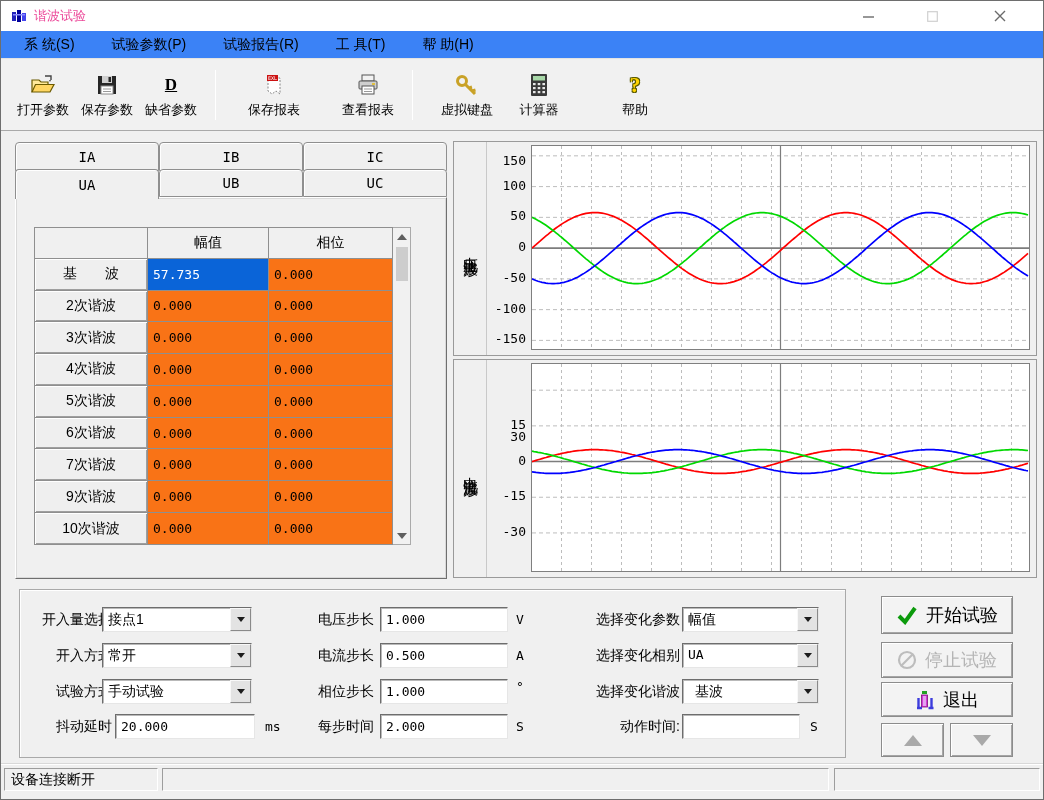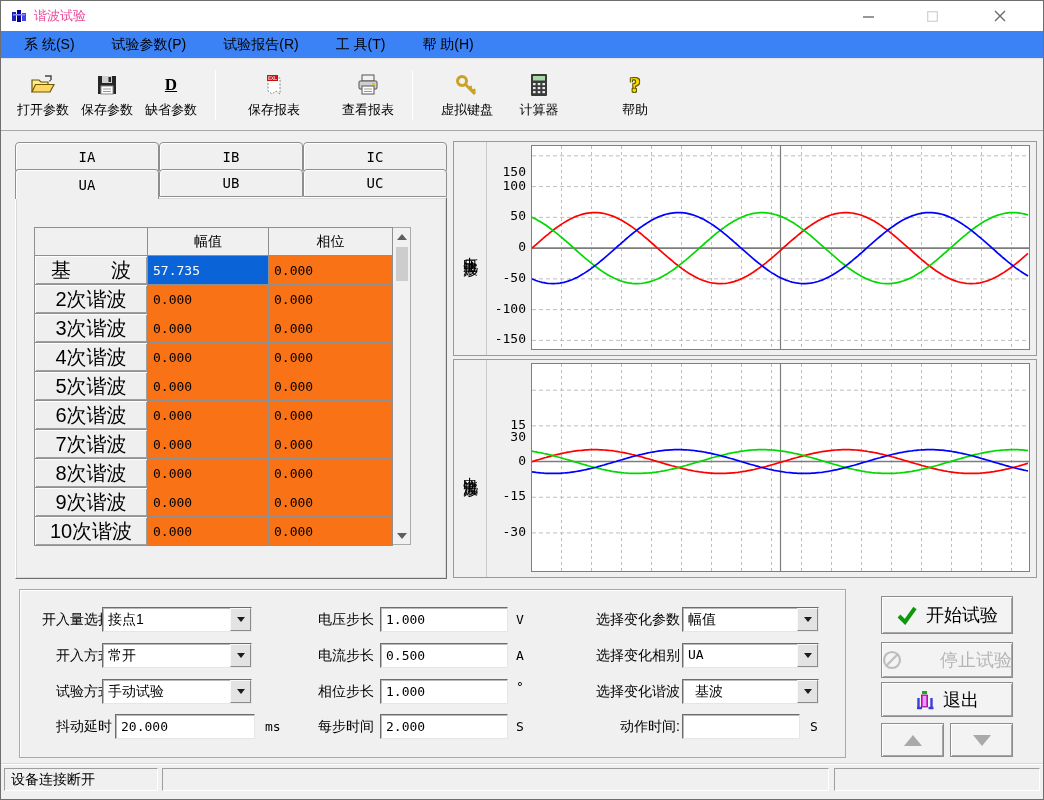--- a/index.html
+++ b/index.html
@@ -33,21 +33,21 @@
   .tabrow2{top:168px;height:28px;}
   .tab{width:144px;background:#f0f0f0;border:1px solid #8f8f8f;border-radius:4px 4px 0 0;display:flex;align-items:center;justify-content:center;font:14px "DejaVu Sans Mono",monospace;box-shadow:inset 1px 1px 0 #ffffff;}
   .tab.active{height:30px;z-index:5;border-bottom:none;box-shadow:inset 1px 1px 0 #ffffff;}
   .tabpage{position:absolute;left:14px;top:196px;width:432px;height:382px;background:#f0f0f0;border:1px solid;border-color:#ffffff #6f6f6f #6f6f6f #ffffff;box-shadow:0 0 0 1px #d9d9d9 inset;z-index:1;}
 
   
   .grid-wrap{position:absolute;left:18px;top:29px;display:flex;}
   table.hgrid{border-collapse:collapse;table-layout:fixed;background:#fff;border:1px solid #3f3f3f;}
   table.hgrid th,table.hgrid td{border:1px solid #8f8f8f;padding:0 5px;height:29px;overflow:hidden;}
   table.hgrid th{height:28px;background:#f0f0f0;font-size:14px;font-weight:normal;}
-  td.rowhdr{width:112px;background:#efefef;text-align:center;font-size:20px;box-shadow:inset 1px 1px 0 #ffffff,inset -1px -1px 0 #9f9f9f;}
+  td.rowhdr{width:112px;background:#efefef;text-align:center;font-size:14px;box-shadow:inset 1px 1px 0 #ffffff,inset -1px -1px 0 #9f9f9f;}
   td.cell{font:13px "DejaVu Sans Mono",monospace;color:#000;background:#f97316;}
   td.cell.selected{background:#0a64d8;color:#fff;}
   col.c0{width:113px}col.c1{width:121px}col.c2{width:124px}
   .vscroll{width:18px;height:318px;background:#f1f1f1;border:1px solid #aaa;border-left:none;display:flex;flex-direction:column;align-items:center;}
   .sb-btn{width:16px;height:17px;display:flex;align-items:center;justify-content:center;}
   .sb-thumb{width:12px;height:34px;background:#cdcdcd;margin-top:2px;}
   .sb-track{flex:1;}
   .tri-up{width:0;height:0;border-left:5px solid transparent;border-right:5px solid transparent;border-bottom:6px solid #5f5f5f;}
   .tri-dn{width:0;height:0;border-left:5px solid transparent;border-right:5px solid transparent;border-top:6px solid #5f5f5f;}
 
@@ -66,21 +66,21 @@
   .fld-label{position:absolute;height:25px;line-height:25px;font-size:14px;color:#000;text-align:right;}
   .unit{position:absolute;height:25px;line-height:25px;font-size:13px;font-family:"DejaVu Sans Mono",monospace;color:#000;}
   .combo{position:absolute;height:25px;background:#fff;border:1px solid;border-color:#6d6d6d #e6e6e6 #e6e6e6 #6d6d6d;box-shadow:inset 1px 1px 0 #b9b9b9;display:flex;}
   .combo .val{flex:1;padding:3px 4px 0 5px;font-size:14px;overflow:hidden;white-space:nowrap;}
   .combo .drop{width:21px;background:#e3e3e3;border:1px solid;border-color:#f8f8f8 #8a8a8a #8a8a8a #f8f8f8;display:flex;align-items:center;justify-content:center;}
   .combo .drop i{width:0;height:0;border-left:4px solid transparent;border-right:4px solid transparent;border-top:5px solid #1c1c1c;}
   input.field{position:absolute;height:25px;background:#fff;border:1px solid;border-color:#6d6d6d #e6e6e6 #e6e6e6 #6d6d6d;box-shadow:inset 1px 1px 0 #b9b9b9;font:13px "DejaVu Sans Mono",monospace;padding:0 5px;color:#000;}
 
   
   .act-btn{position:absolute;background:#f3f3f3;border:1px solid #8c8c8c;box-shadow:inset 1px 1px 0 #ffffff,inset -1px -1px 0 #a5a5a5;display:flex;align-items:center;justify-content:center;gap:8px;font-size:18px;color:#000;}
-  .act-btn.disabled{color:#b5b5b5;justify-content:space-between;}
+  .act-btn.disabled{color:#b5b5b5;}
   .tri-up-big{width:0;height:0;border-left:9px solid transparent;border-right:9px solid transparent;border-bottom:11px solid #a9a9a9;}
   .tri-dn-big{width:0;height:0;border-left:9px solid transparent;border-right:9px solid transparent;border-top:11px solid #a9a9a9;}
 
   
   .status-sep{position:absolute;left:0;right:0;top:762px;height:2px;background:#d9d9d9;border-bottom:1px solid #ffffff;}
   .statusbar{position:absolute;left:0;right:0;top:765px;height:27px;background:#f0f0f0;}
   .status-seg{position:absolute;top:2px;height:23px;border:1px solid;border-color:#9d9d9d #ffffff #ffffff #9d9d9d;font-size:14px;color:#000;padding:2px 6px;}
 </style>
 </head>
 <body>
@@ -267,25 +267,20 @@
               <td class="rowhdr">6次谐波</td>
               <td class="cell c-amp">0.000</td>
               <td class="cell">0.000</td>
             </tr>
         <tr class="hrow">
               <td class="rowhdr">7次谐波</td>
               <td class="cell c-amp">0.000</td>
               <td class="cell">0.000</td>
             </tr>
         <tr class="hrow">
-              <td class="rowhdr">8次谐波</td>
-              <td class="cell c-amp">0.000</td>
-              <td class="cell">0.000</td>
-            </tr>
-        <tr class="hrow">
               <td class="rowhdr">9次谐波</td>
               <td class="cell c-amp">0.000</td>
               <td class="cell">0.000</td>
             </tr>
         <tr class="hrow">
               <td class="rowhdr">10次谐波</td>
               <td class="cell c-amp">0.000</td>
               <td class="cell">0.000</td>
             </tr>
       </tbody>
@@ -301,21 +296,21 @@
           </div>
       </div>
     </div>
   </div>
 
   <div class="chart-panel chart-v">
     <div class="ylab">
         <span>电压波形</span>
       </div>
     <div class="ticks">
-        <div class="tick" style="top: 22px;">150</div>
+        <div class="tick" style="top: 11px;">150</div>
         <div class="tick" style="top: 35.6px;">100</div>
         <div class="tick" style="top: 66.3576px;">50</div>
         <div class="tick" style="top: 97.1152px;">0</div>
         <div class="tick" style="top: 127.873px;">-50</div>
         <div class="tick" style="top: 158.63px;">-100</div>
         <div class="tick" style="top: 189.388px;">-150</div>
       </div>
     <div class="plot"><svg width="497" height="203">
           <line x1="29.5" y1="0" x2="29.5" y2="203" stroke="#bdbdbd" stroke-width="1" stroke-dasharray="3,3"></line>
           <line x1="59.5" y1="0" x2="59.5" y2="203" stroke="#bdbdbd" stroke-width="1" stroke-dasharray="3,3"></line>

